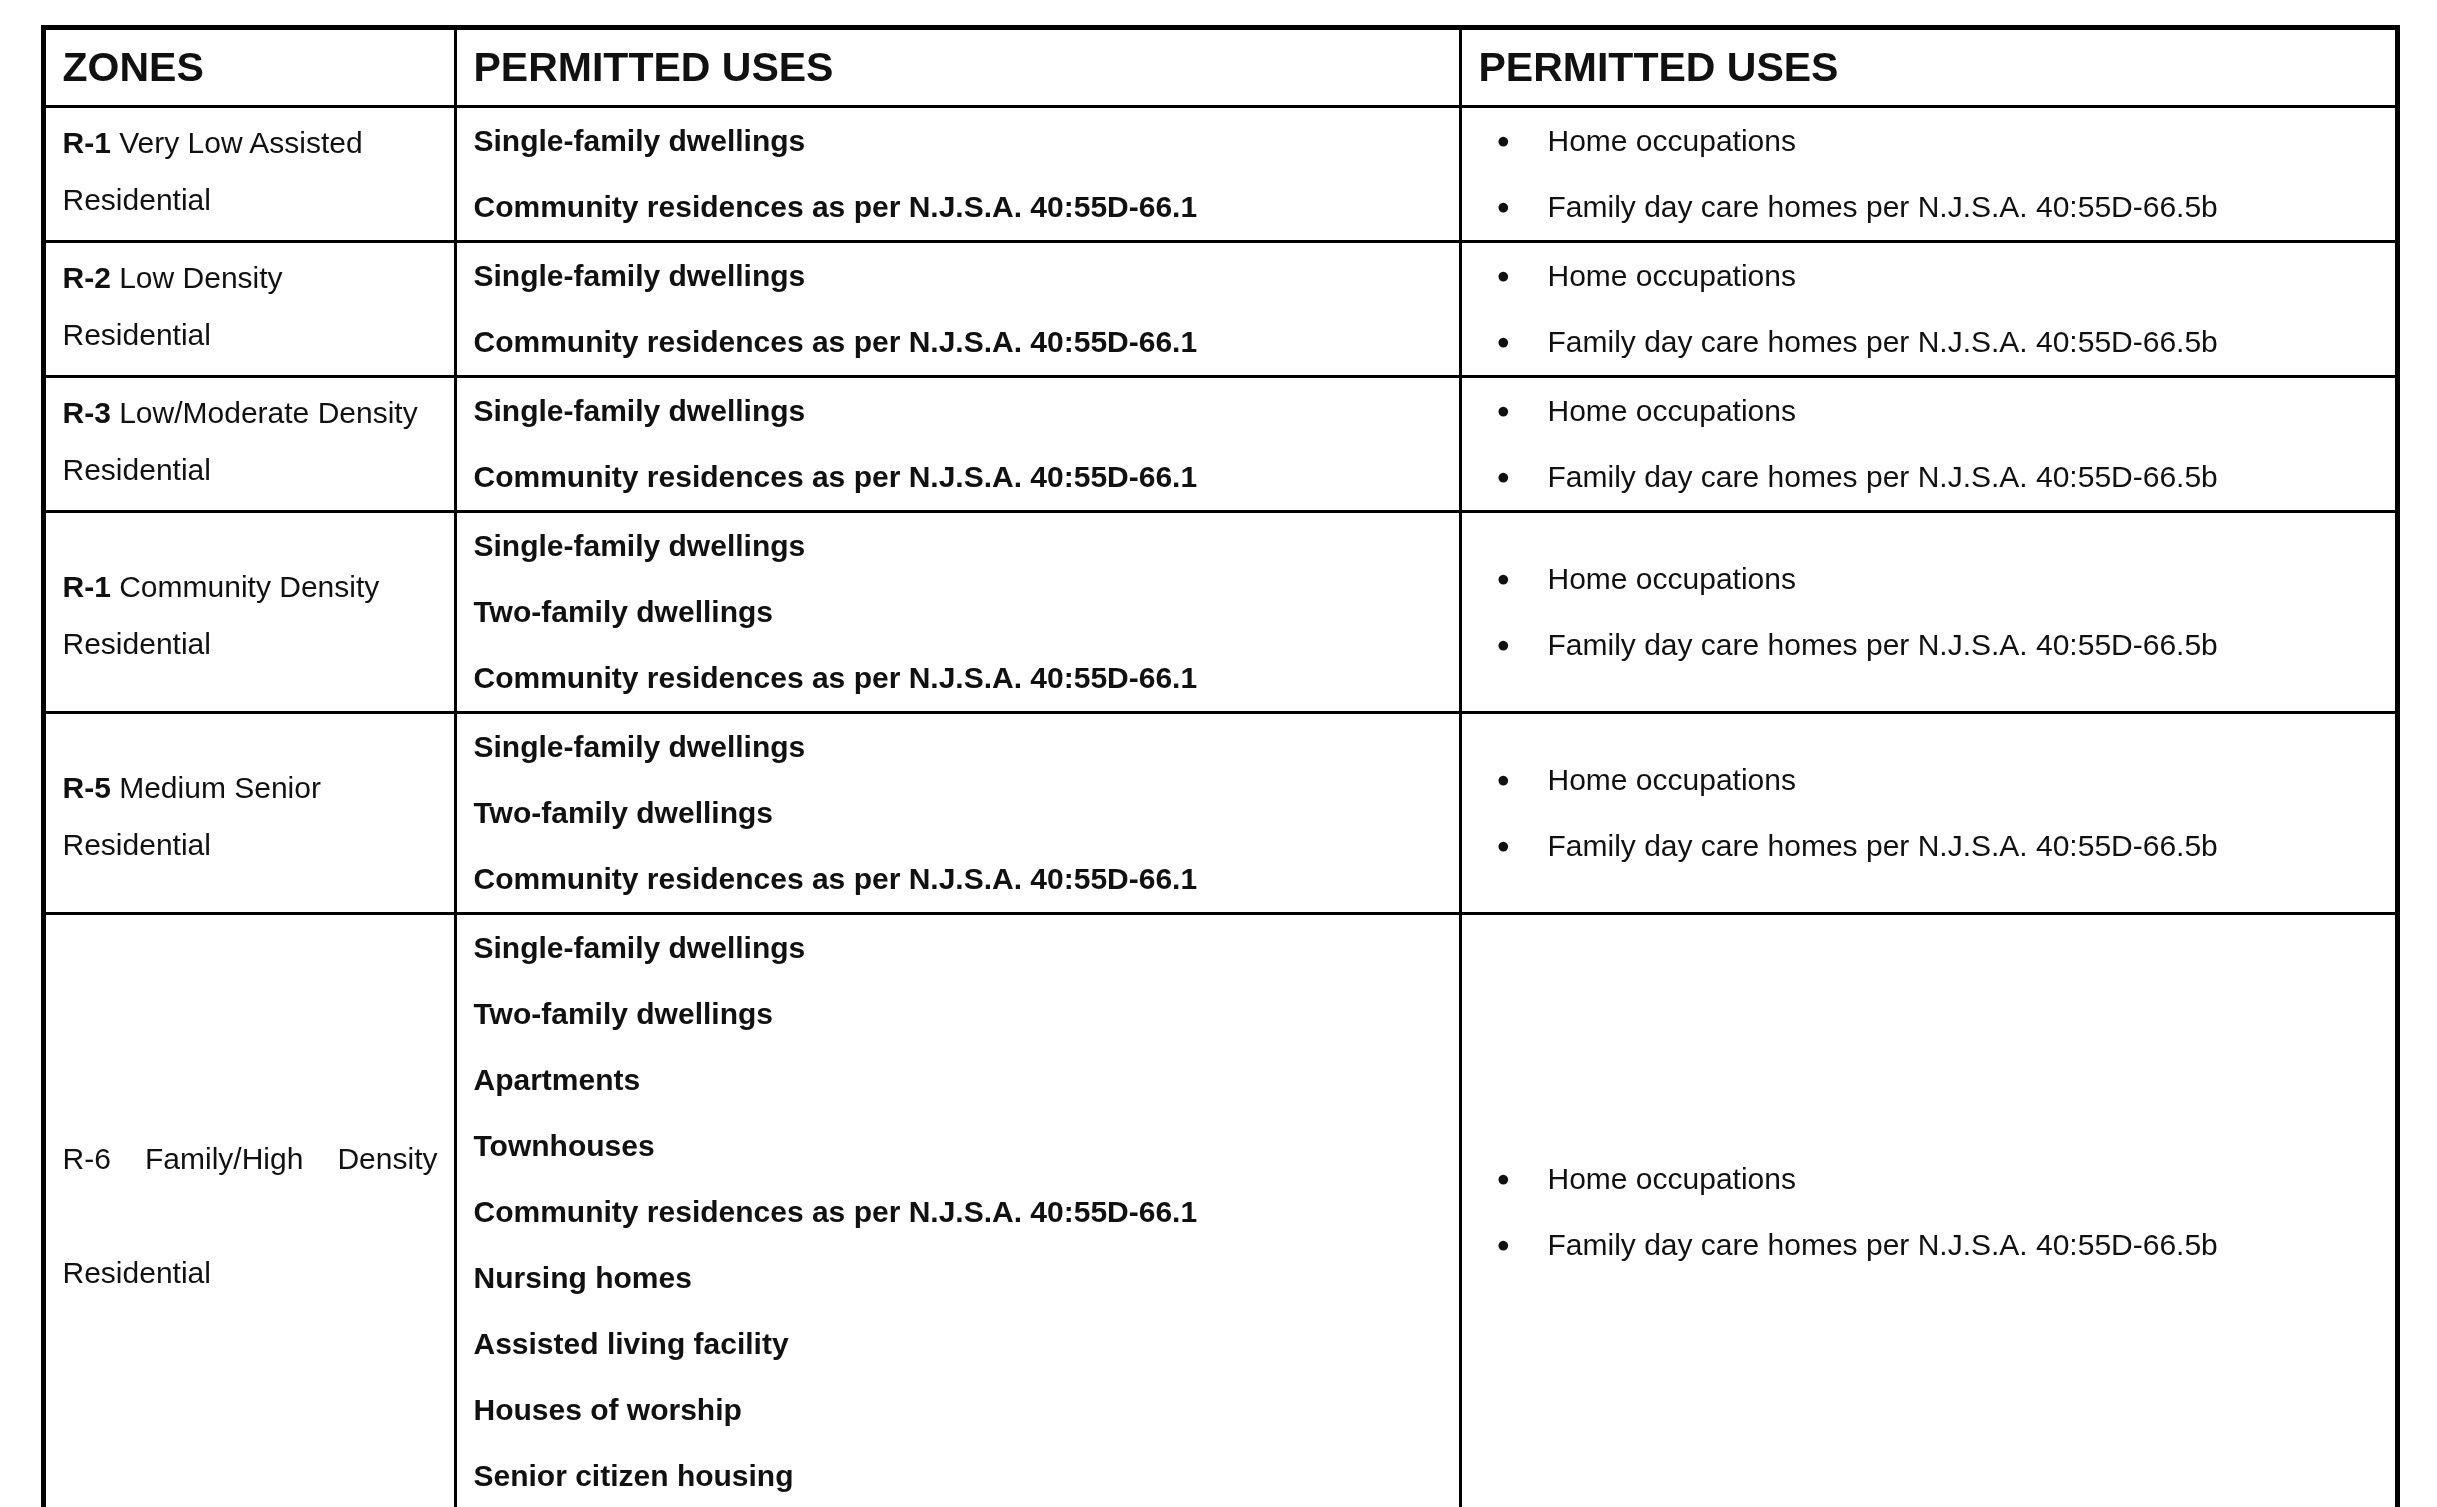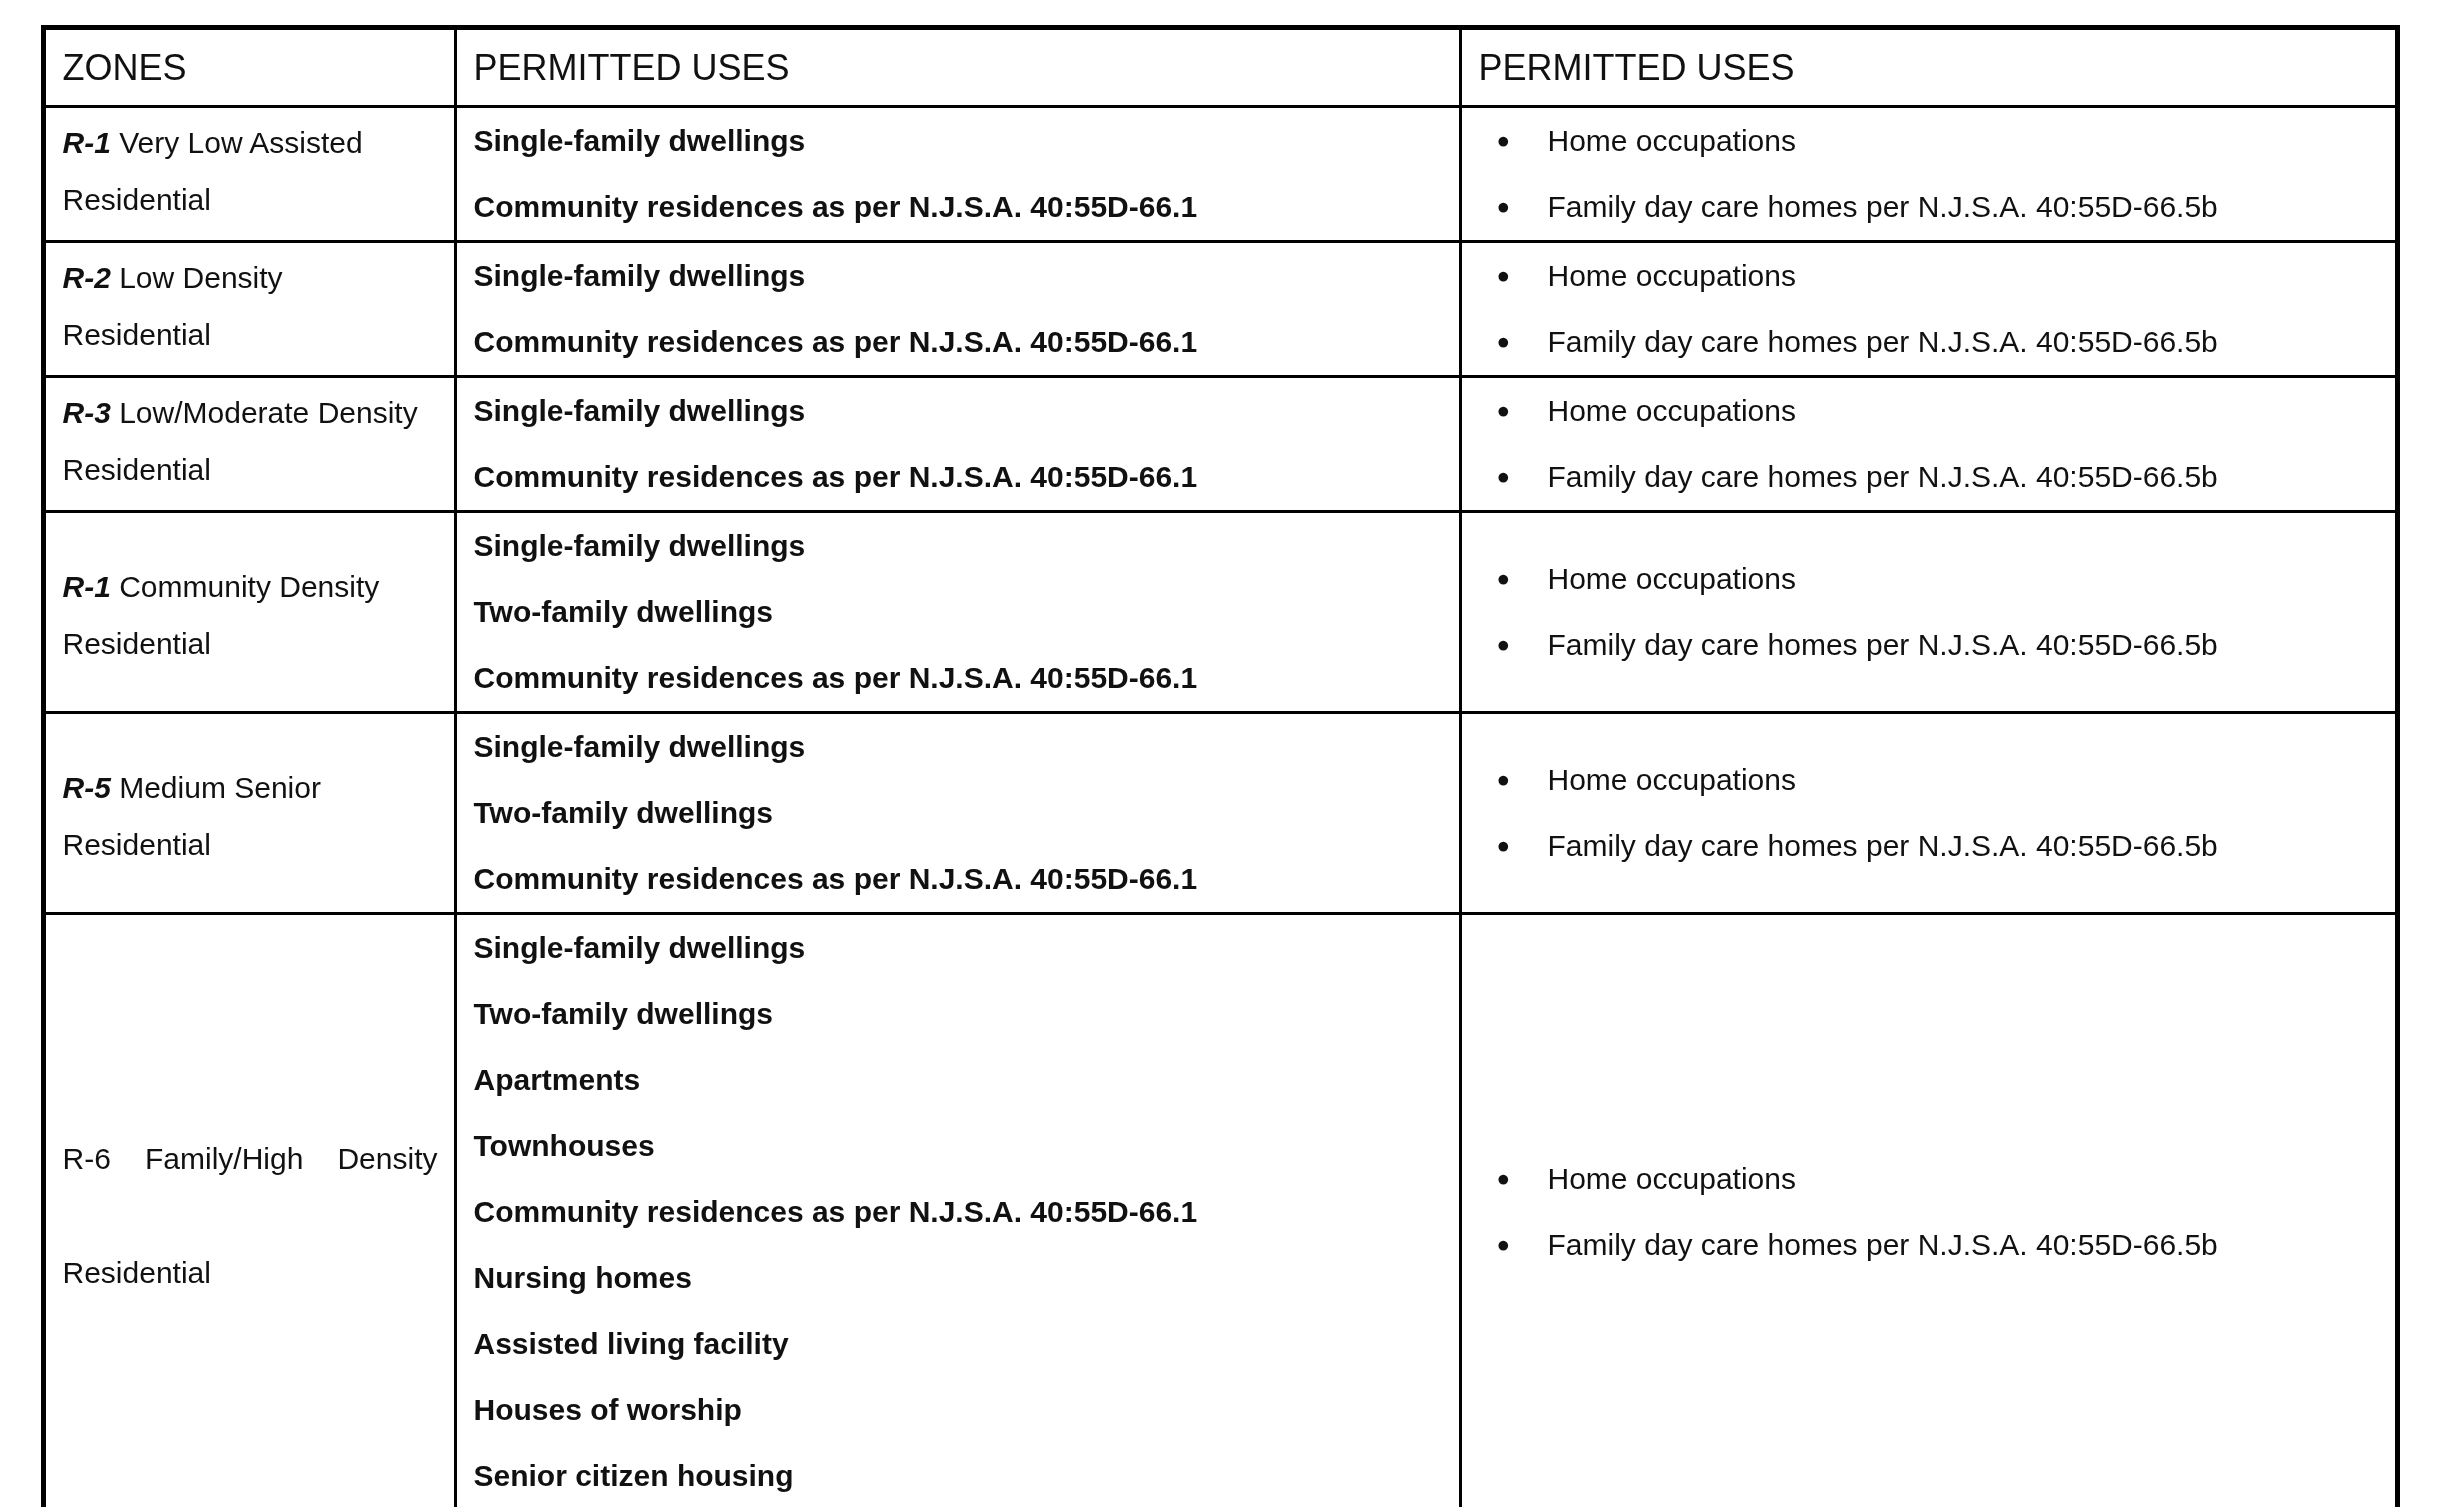--- a/index.html
+++ b/index.html
@@ -2,26 +2,26 @@
 <html style="font-size:12px"><head>
 <meta charset="utf-8">
 <style>
   html, body { margin:0; padding:0; background:#ffffff; }
   body { width:2438px; height:1508px; position:relative; overflow:hidden;
          font-family:"Liberation Sans", sans-serif; color:#111; }
   table.zones { position:absolute; left:41px; top:25px; width:2354px; height:1475px;
     border-collapse:collapse; border:5.3px solid #000; table-layout:fixed; }
   table.zones td, table.zones th { border:3px solid #000; vertical-align:top; padding:0 16.5px; }
   col.c1 { width:412px; } col.c2 { width:1005px; } col.c3 { width:937px; }
-  th { text-align:left; font-weight:normal; font-size:36px; height:75px; vertical-align:middle !important; }
+  th { text-align:left; font-weight:bold; font-size:41px; height:75px; vertical-align:middle !important; }
   tr.r-small { height:134px; }
   tr.r-mid { height:198px; }
   tr.r-big { height:595px; }
   .zone-cell { font-size:30px; line-height:57px; padding-top:6px !important; }
-  .zone-cell b { font-weight:bold;font-style:italic; }
+  .zone-cell b { font-weight:bold; }
   .uses-cell { font-size:30px; line-height:66px; padding-top:0 !important;font-weight:bold; }
   .uses-cell .line { display:block; white-space:nowrap; }
   .acc-cell { font-size:30px; vertical-align:middle !important; }
   .acc-cell ul { margin:0; padding:0 0 0 69px; list-style:none; }
   .acc-cell li { position:relative; line-height:66px; white-space:nowrap; }
   .acc-cell li .bullet { position:absolute; left:-51px; top:0; font-size:22.5px; }
   tr.r-small .acc-cell { vertical-align:middle !important; }
   .r6-zone { vertical-align:middle !important; }
   .r6-zone .zl { display:block; text-align:justify; text-align-last:justify; }
 </style>

